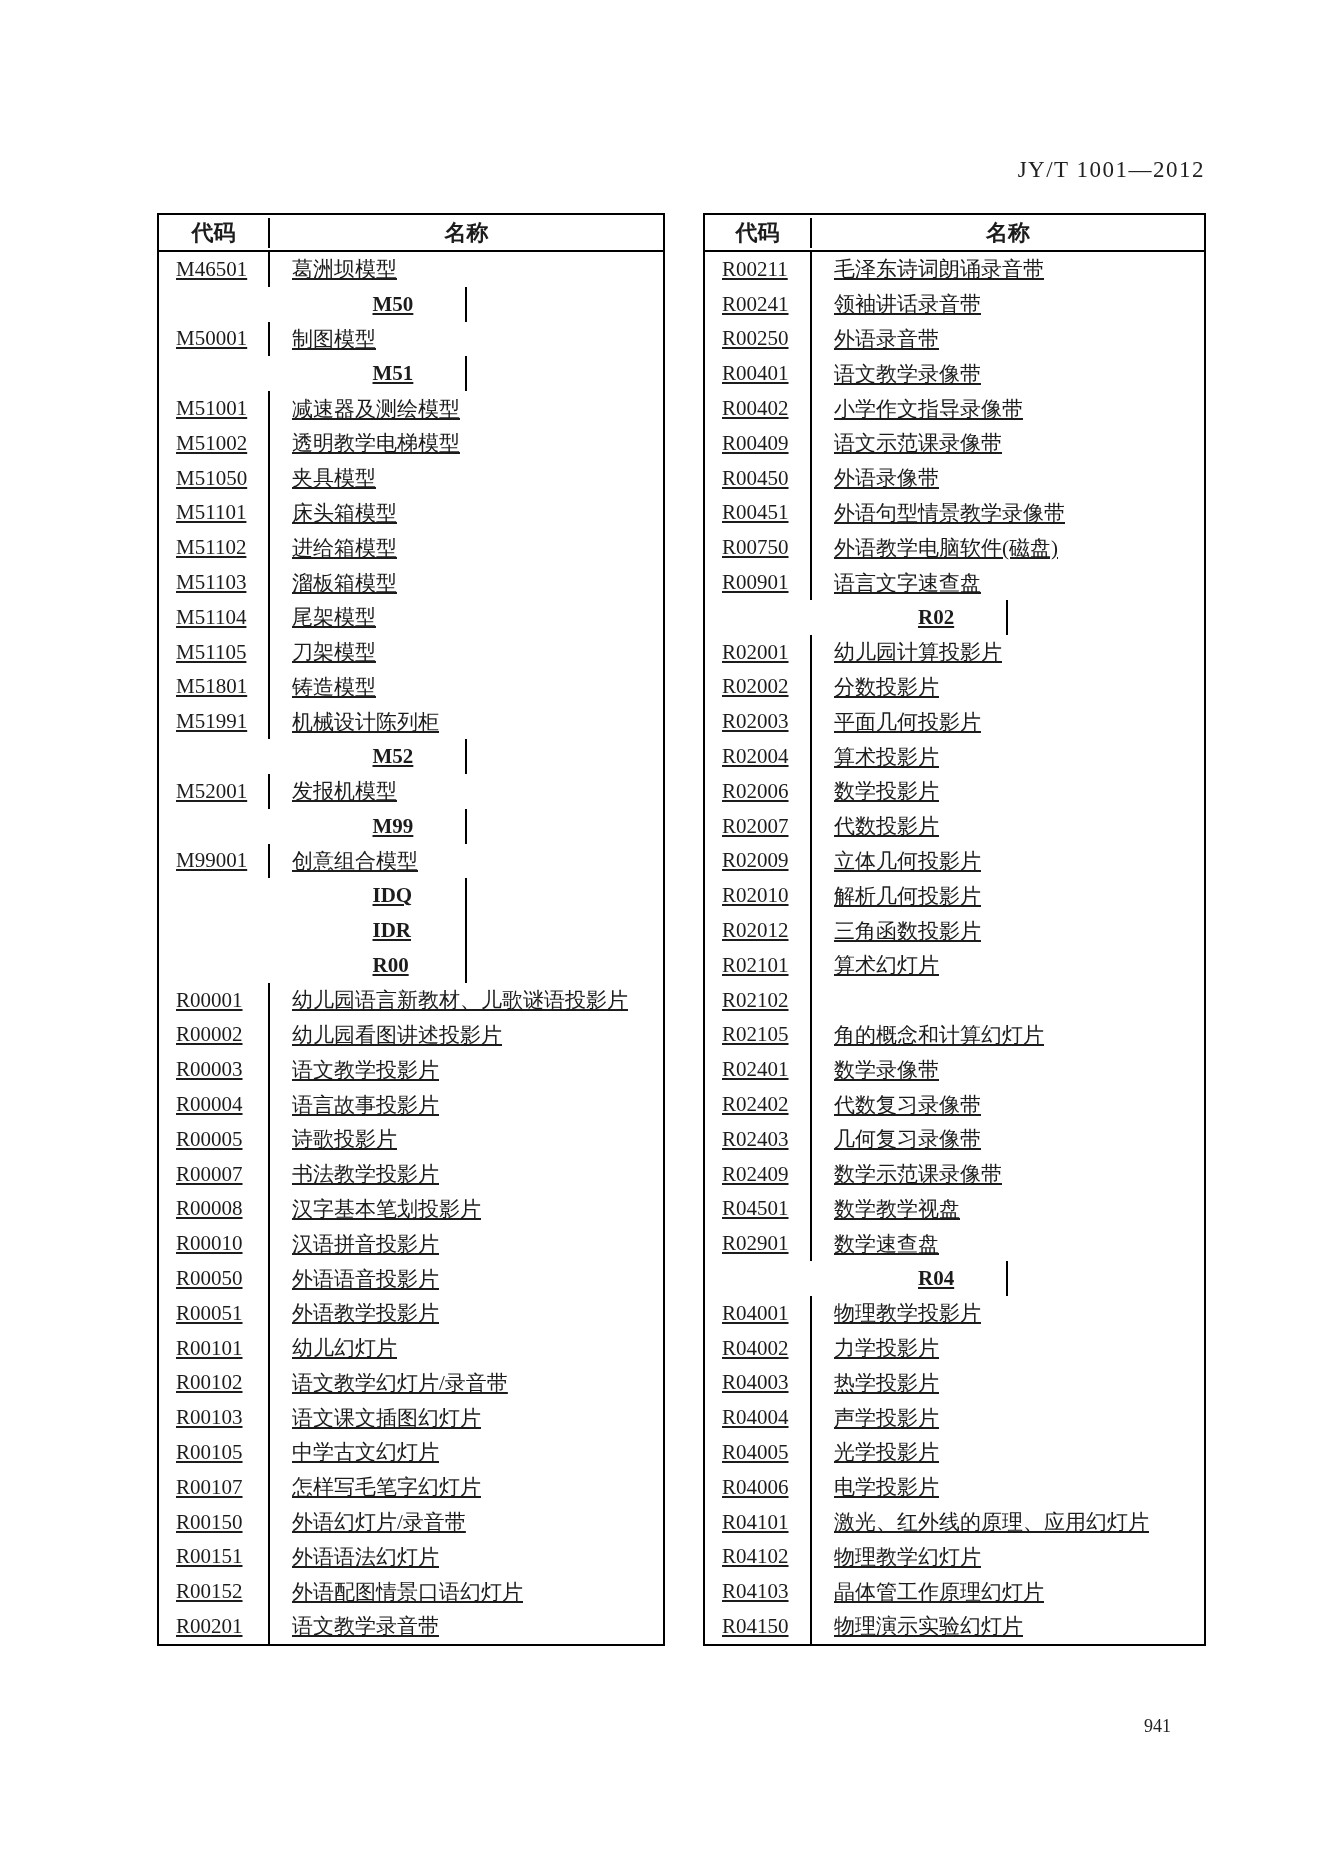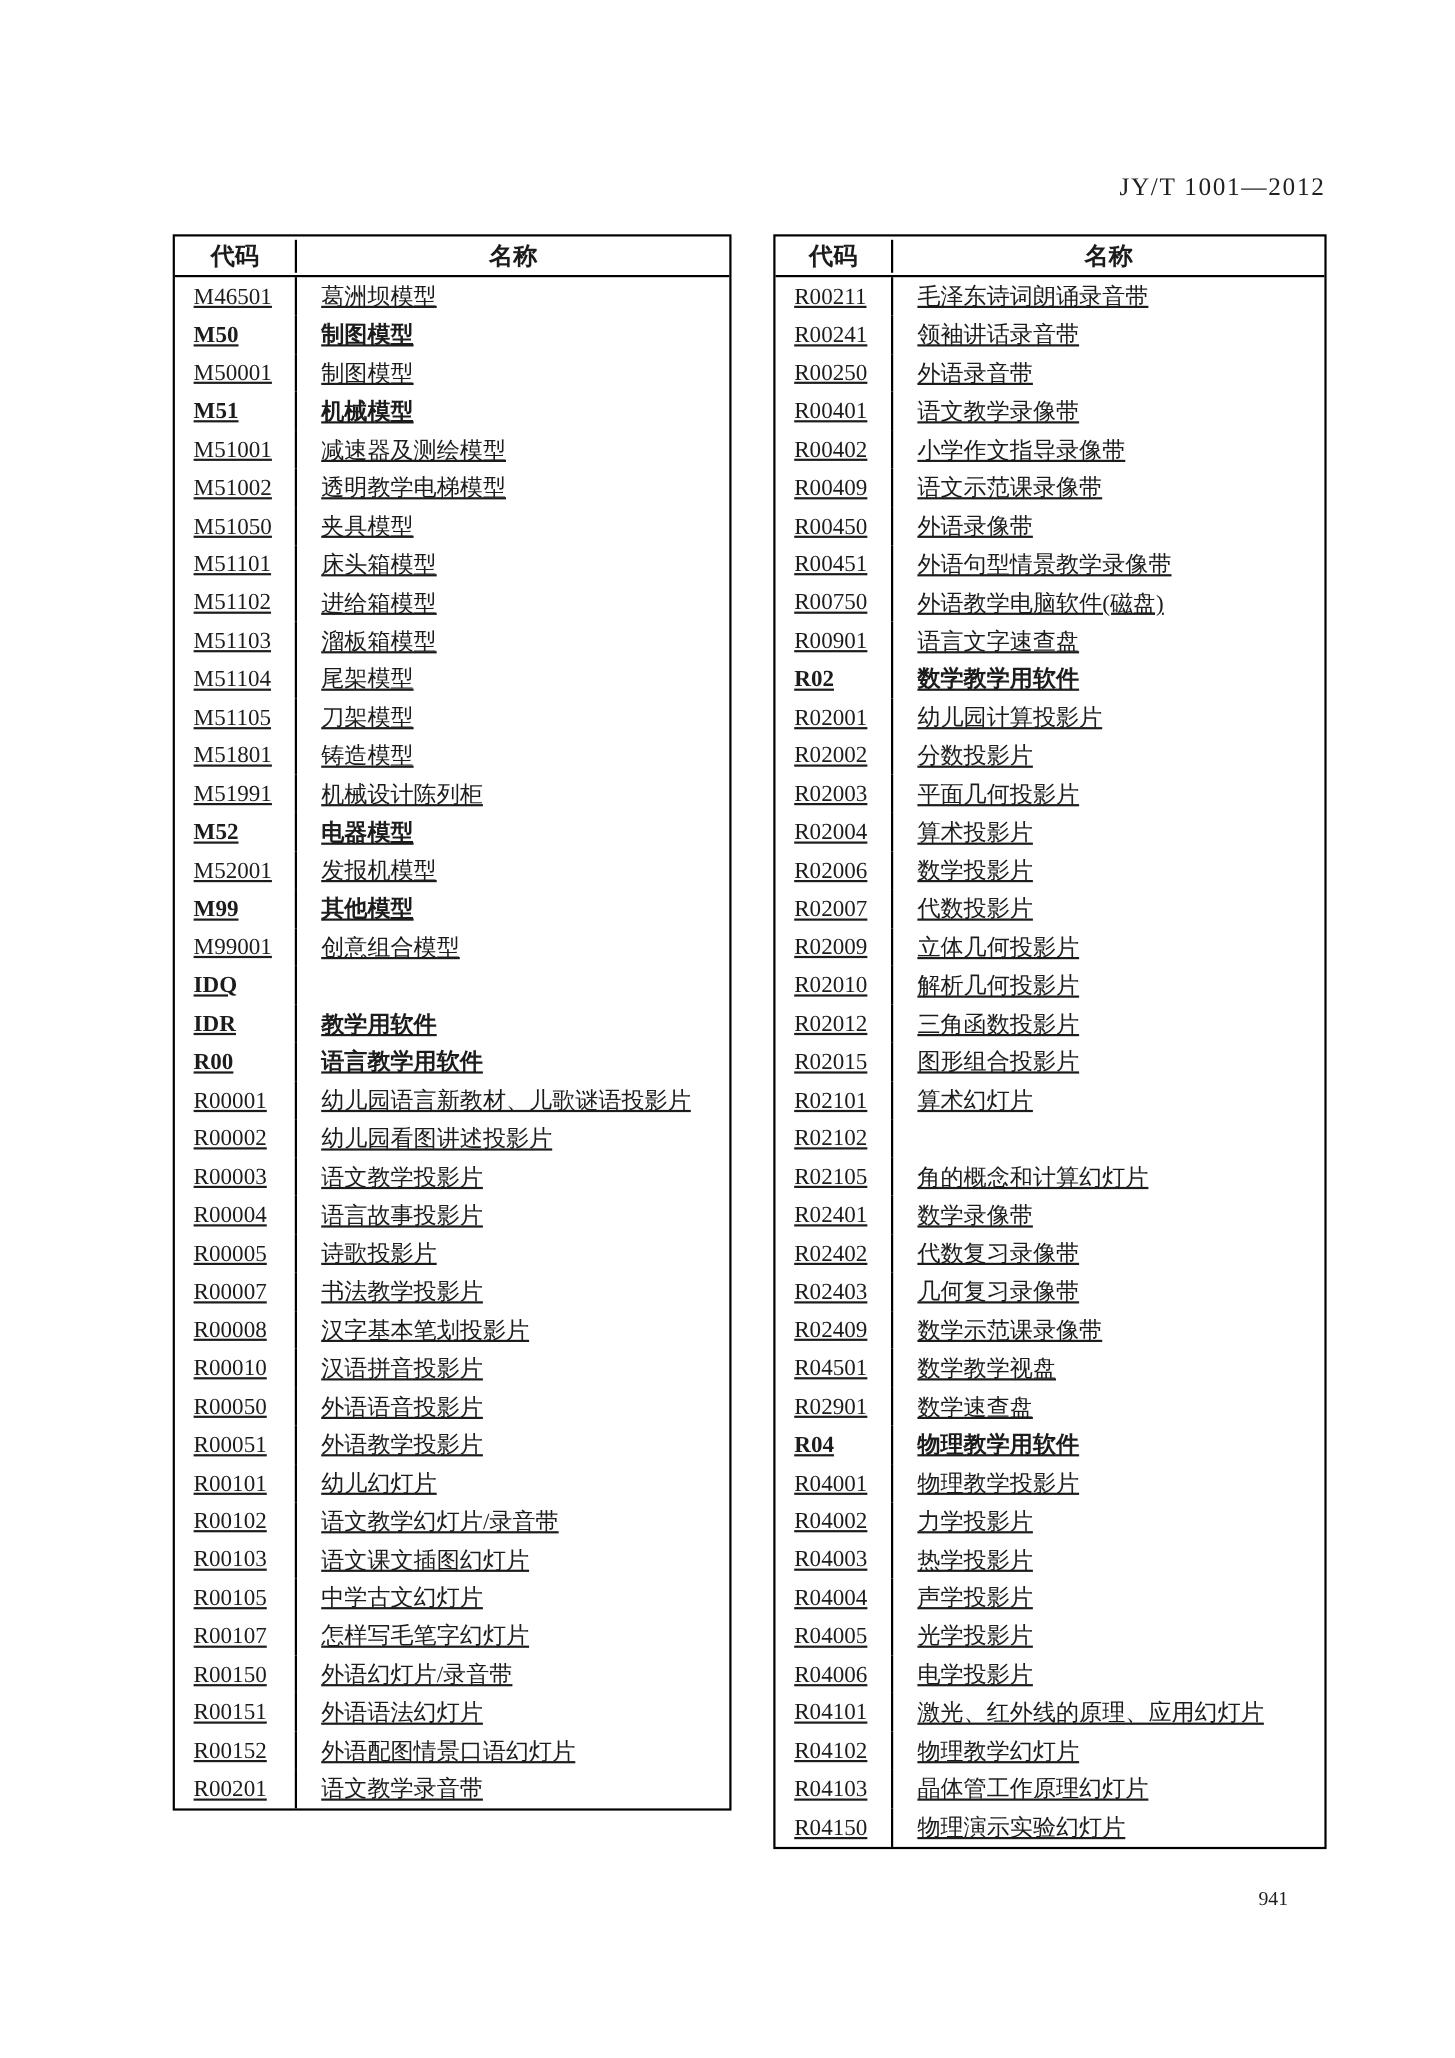--- a/index.html
+++ b/index.html
@@ -52,21 +52,21 @@
 
   .tbody { display: block; text-decoration: underline; }
 
   .trow {
     display: flex;
     height: 34.8px;
     align-items: center;
     font-size: 21px;
     box-sizing: border-box;
   }
-  .trow.bold { font-weight: bold; }
+  .trow.bold { font-weight: bold; flex-direction: column; }
 
   .trow .cell { box-sizing: border-box; white-space: nowrap; overflow: hidden; }
   .trow .code { padding-left: 17px; height: 100%; display: flex; align-items: center; }
   .trow .name { padding-left: 22px; flex: 1; }
 
   .page-number {
     position: absolute;
     top: 1716px;
     left: 1144px;
     font-size: 18px;
@@ -326,24 +326,20 @@
       </div>
       <div class="trow">
         <div class="cell code col-code">R02010</div>
         <div class="cell name col-name">解析几何投影片</div>
       </div>
       <div class="trow">
         <div class="cell code col-code">R02012</div>
         <div class="cell name col-name">三角函数投影片</div>
       </div>
       <div class="trow">
-        <div class="cell code col-code">R02015</div>
-        <div class="cell name col-name">图形组合投影片</div>
-      </div>
-      <div class="trow">
         <div class="cell code col-code">R02101</div>
         <div class="cell name col-name">算术幻灯片</div>
       </div>
       <div class="trow">
         <div class="cell code col-code">R02102</div>
       </div>
       <div class="trow">
         <div class="cell code col-code">R02105</div>
         <div class="cell name col-name">角的概念和计算幻灯片</div>
       </div>

